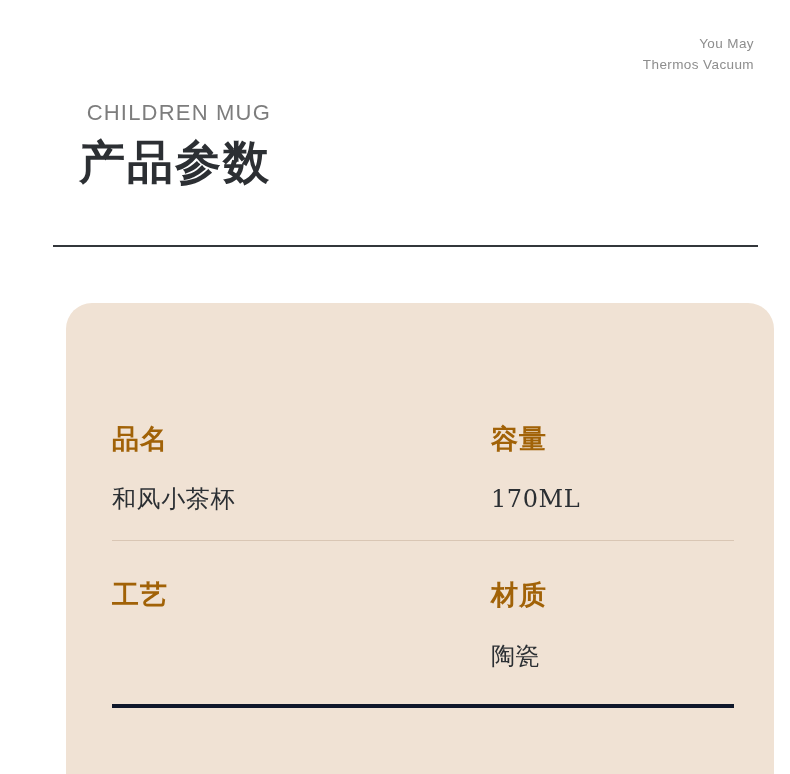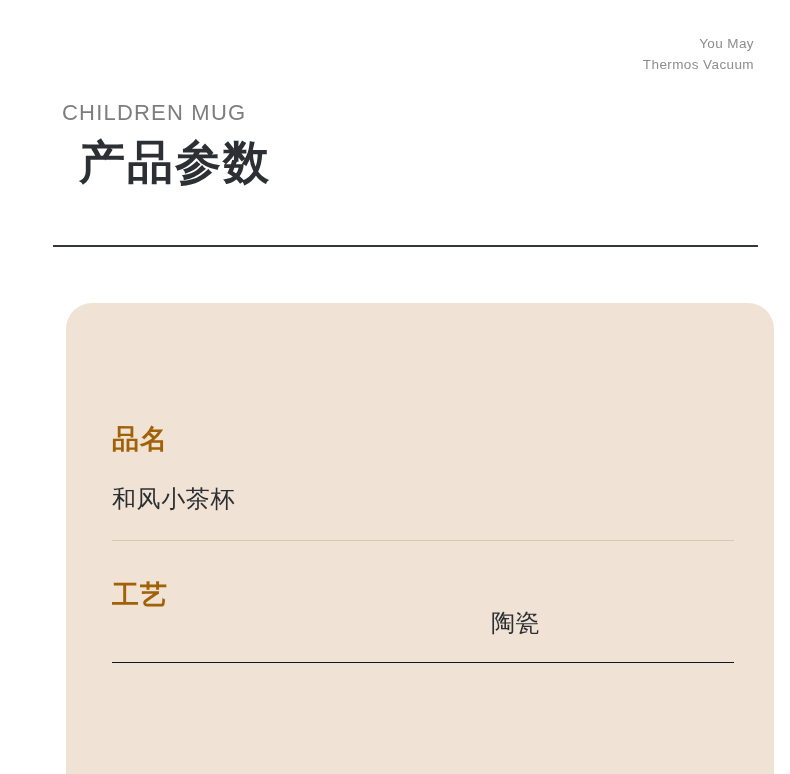--- a/index.html
+++ b/index.html
@@ -43,20 +43,21 @@
     left: 62px;
     top: 100px;
   }
   .heading-en {
     font-size: 22px;
     letter-spacing: 1.2px;
     color: #7d7d7d;
     font-family: "Liberation Sans", sans-serif;
     font-weight: 400;
     line-height: 1.2;
+    text-align: right;
   }
   .heading-cn {
     margin-top: 8px;
     font-size: 46px;
     font-weight: 700;
     color: #2c2f33;
     letter-spacing: 2px;
     font-family: "DejaVu Sans", sans-serif;
     line-height: 1.25;
     margin-left: 17px;
@@ -115,22 +116,22 @@
   }
   .param-value {
     margin-top: 30px;
     font-size: 24px;
     color: #2b2f33;
     font-family: "DejaVu Serif", serif;
     letter-spacing: 0.6px;
     line-height: 1.2;
   }
   .param-row.last {
-    border-bottom: 1px solid #0f172a;
-    padding-bottom: 24px;
+    border-bottom: 4px solid #0f172a;
+    padding-bottom: 34px;
   }
 </style>
 </head>
 <body>
 
 <div class="page">
 
   <div class="brand">
     <div class="brand-line">You May</div>
     <div class="brand-line">Thermos Vacuum</div>
@@ -144,27 +145,32 @@
   <div class="rule"></div>
 
   <div class="card">
     <div class="card-inner">
 
       <div class="param-row">
         <div class="param-cell">
           <div class="param-label">品名</div>
           <div class="param-value">和风小茶杯</div>
         </div>
+        <div class="param-cell right">
+          <div class="param-label">容量</div>
+          <div class="param-value">170ML</div>
+        </div>
       </div>
 
       <div class="param-row last">
         <div class="param-cell">
           <div class="param-label">工艺</div>
         </div>
         <div class="param-cell right">
+          <div class="param-label">材质</div>
           <div class="param-value">陶瓷</div>
         </div>
       </div>
 
     </div>
   </div>
 
 </div>
 
 </body></html>

